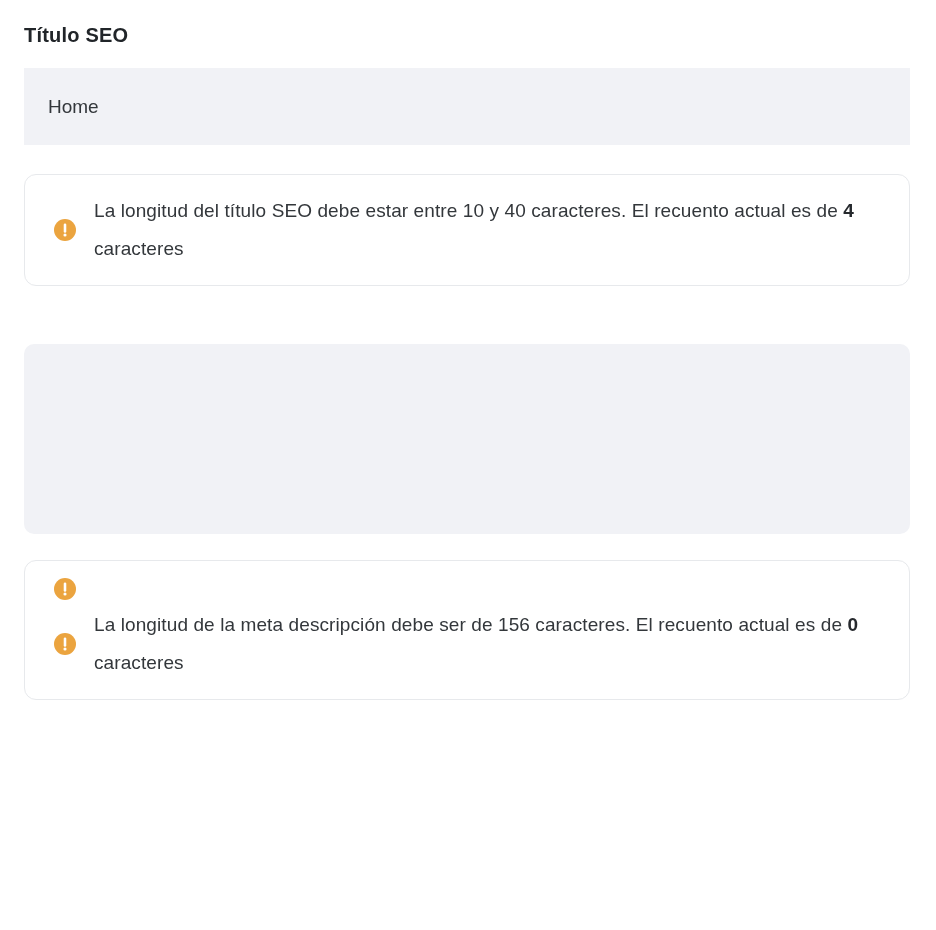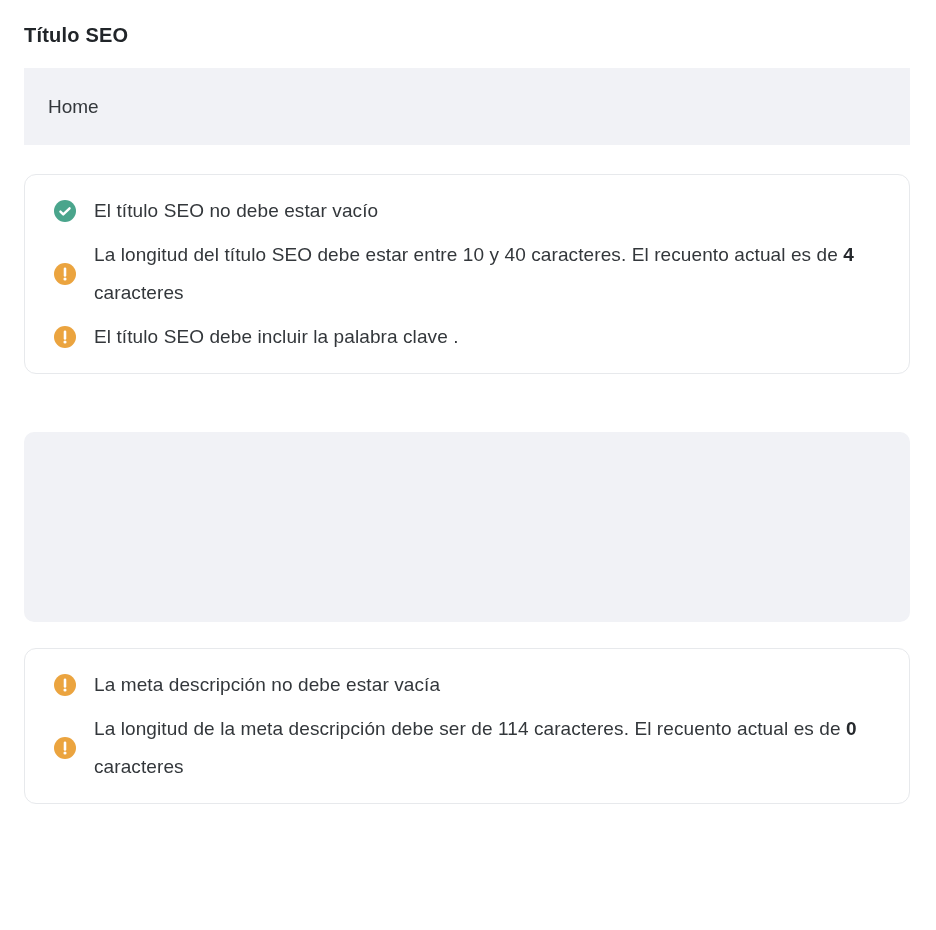--- a/index.html
+++ b/index.html
@@ -88,77 +88,57 @@
 <body>
 
 <div class="page">
 
   <div class="section-heading">Título SEO</div>
 
   <input class="field-input" type="text" value="Home" style="">
 
   <div class="validation-card card-gap-large">
 
-    <div class="check-row">
-      <span class="check-icon">
-        <svg viewBox="0 0 24 24">
-          <circle cx="12" cy="12" r="12" fill="#4AA58C"></circle>
-          <path d="M7 12.6l3.1 3.1L17 9.1" stroke="#ffffff" stroke-width="2.6" fill="none" stroke-linecap="round" stroke-linejoin="round"></path>
-        </svg>
-      </span>
-      <span class="row-text">El título SEO no debe estar vacío</span>
-    </div>
 
     <div class="check-row">
       <span class="check-icon">
         <svg viewBox="0 0 24 24">
           <circle cx="12" cy="12" r="12" fill="#EBA43F"></circle>
           <path d="M12 6.2v7.4" stroke="#ffffff" stroke-width="2.8" stroke-linecap="round" fill="none"></path>
           <circle cx="12" cy="17.4" r="1.7" fill="#ffffff"></circle>
         </svg>
       </span>
       <span class="row-text"><span>La longitud del título SEO debe estar entre 10 y 40 caracteres. El recuento actual es de </span><b>4</b><span> caracteres</span></span>
     </div>
 
-    <div class="check-row">
-      <span class="check-icon">
-        <svg viewBox="0 0 24 24">
-          <circle cx="12" cy="12" r="12" fill="#EBA43F"></circle>
-          <path d="M12 6.2v7.4" stroke="#ffffff" stroke-width="2.8" stroke-linecap="round" fill="none"></path>
-          <circle cx="12" cy="17.4" r="1.7" fill="#ffffff"></circle>
-        </svg>
-      </span>
-      <span class="row-text">El título SEO debe incluir la palabra clave .</span>
-    </div>
 
   </div>
 
 
   <textarea class="field-textarea" style=""></textarea>
 
   <div class="validation-card">
 
     <div class="check-row">
       <span class="check-icon">
         <svg viewBox="0 0 24 24">
           <circle cx="12" cy="12" r="12" fill="#EBA43F"></circle>
           <path d="M12 6.2v7.4" stroke="#ffffff" stroke-width="2.8" stroke-linecap="round" fill="none"></path>
           <circle cx="12" cy="17.4" r="1.7" fill="#ffffff"></circle>
         </svg>
       </span>
-      <span class="row-text">La meta descripción no debe estar vacía</span>
     </div>
 
     <div class="check-row">
       <span class="check-icon">
         <svg viewBox="0 0 24 24">
           <circle cx="12" cy="12" r="12" fill="#EBA43F"></circle>
           <path d="M12 6.2v7.4" stroke="#ffffff" stroke-width="2.8" stroke-linecap="round" fill="none"></path>
           <circle cx="12" cy="17.4" r="1.7" fill="#ffffff"></circle>
         </svg>
       </span>
-      <span class="row-text"><span>La longitud de la meta descripción debe ser de 114 caracteres. El recuento actual es de </span><b>0</b><span> caracteres</span></span>
+      <span class="row-text"><span>La longitud de la meta descripción debe ser de 156 caracteres. El recuento actual es de </span><b>0</b><span> caracteres</span></span>
     </div>
 
 
   </div>
 
 </div>
 
 </body></html>

